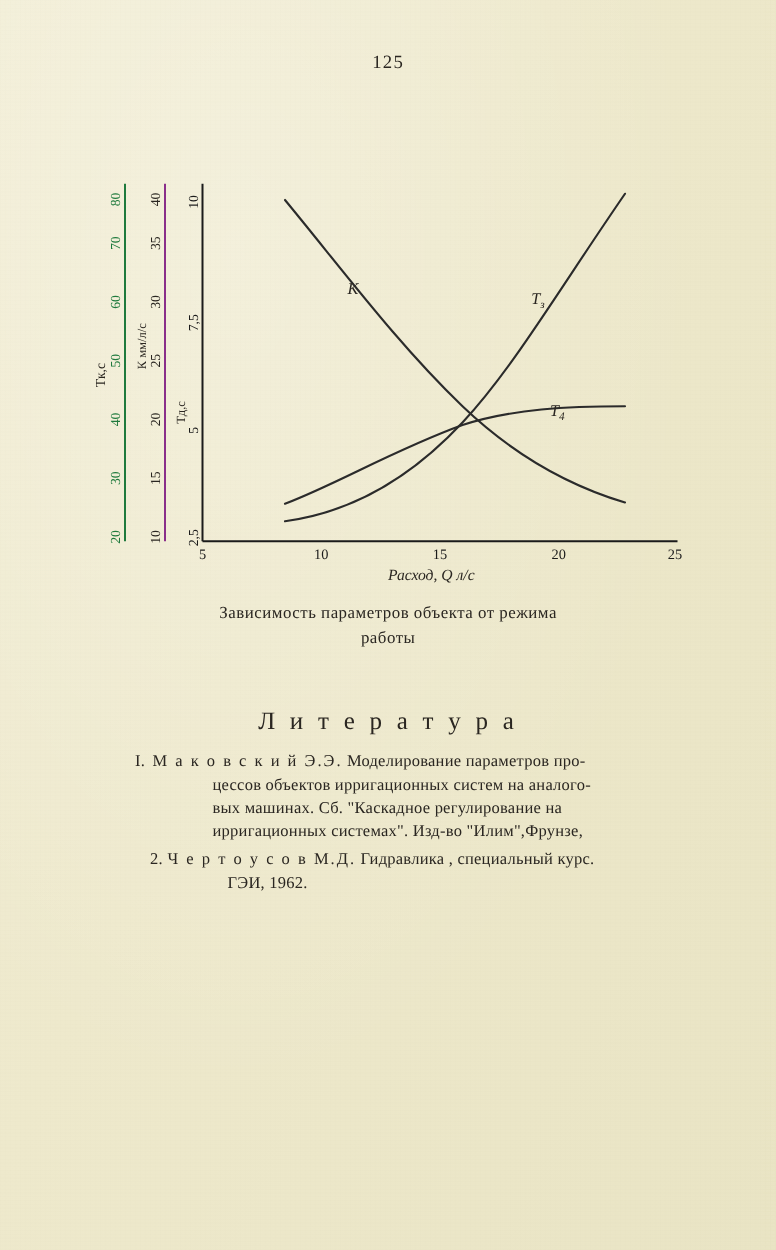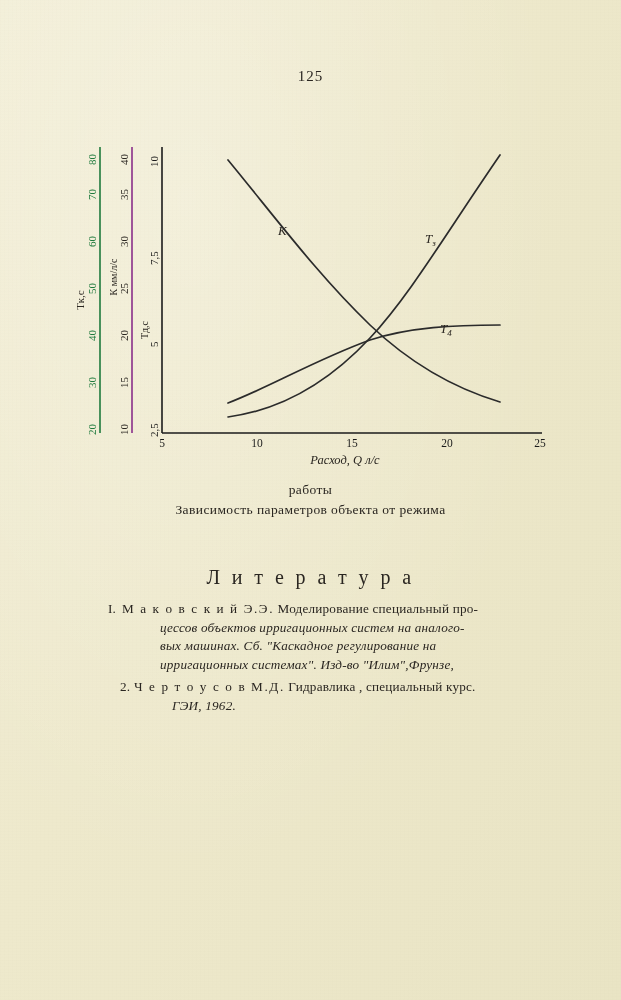--- a/index.html
+++ b/index.html
@@ -26,21 +26,21 @@
     position: absolute;
     inset: 0;
     opacity: 0.16;
     background-image:
       repeating-linear-gradient(0deg, rgba(120,110,80,0.07) 0px, rgba(120,110,80,0.07) 1px, rgba(0,0,0,0) 1px, rgba(0,0,0,0) 3px),
       repeating-linear-gradient(90deg, rgba(120,110,80,0.05) 0px, rgba(120,110,80,0.05) 1px, rgba(0,0,0,0) 1px, rgba(0,0,0,0) 4px);
     pointer-events: none;
   }
   .folio {
     position: absolute;
-    top: 68px;
+    top: 42px;
     left: 0;
     width: 100%;
     text-align: center;
     font-size: 15px;
     letter-spacing: 1px;
     color: #2b2722;
   }
   .figure {
     position: absolute;
     left: 70px;
@@ -88,23 +88,22 @@
   }
   .ref .num {
     position: absolute;
     left: 0;
     top: 0;
   }
   .ref .body {
     margin-left: 14px;
   }
   .ref .body .cont {
-    margin-left: 38px;
+    margin-left: 48px;
     display: block;
-    font-style: italic;
   }
   .sp {
     letter-spacing: 1.6px;
   }
 </style>
 </head>
 <body>
 
 <div class="page"></div>
 <div class="noise"></div>
@@ -172,32 +171,32 @@
 
     <g font-family="Liberation Serif, serif" font-size="13" fill="#2a2621" font-style="italic">
       <text x="208" y="110">К</text>
       <text x="355" y="118">Т<tspan font-size="9" dy="3">з</tspan></text>
       <text x="370" y="208">Т<tspan font-size="9" dy="3">4</tspan></text>
     </g>
   </svg>
 </div>
 
 <div class="caption">
+  <div>Зависимость параметров объекта  от режима</div>
   <div>работы</div>
-  <div>Зависимость параметров объекта  от режима</div>
 </div>
 
 <div class="lit-head">Л и т е р а т у р а</div>
 
 <div class="refs">
   <div class="ref">
     <span class="num">I.</span>
     <div class="body">
       <span class="sp">М а к о в с к и й  Э.Э.</span>
-      <span>Моделирование специальный про-</span>
+      <span>Моделирование параметров про-</span>
       <span class="cont">цессов объектов ирригационных систем на аналого-</span>
       <span class="cont">вых машинах. Сб. "Каскадное регулирование   на</span>
       <span class="cont">ирригационных системах". Изд-во "Илим",Фрунзе,</span>
     </div>
   </div>
   <div class="ref" style="margin-left:12px;">
     <span class="num">2.</span>
     <div class="body">
       <span class="sp">Ч е р т о у с о в  М.Д.</span>
       <span>Гидравлика , специальный курс.</span>

